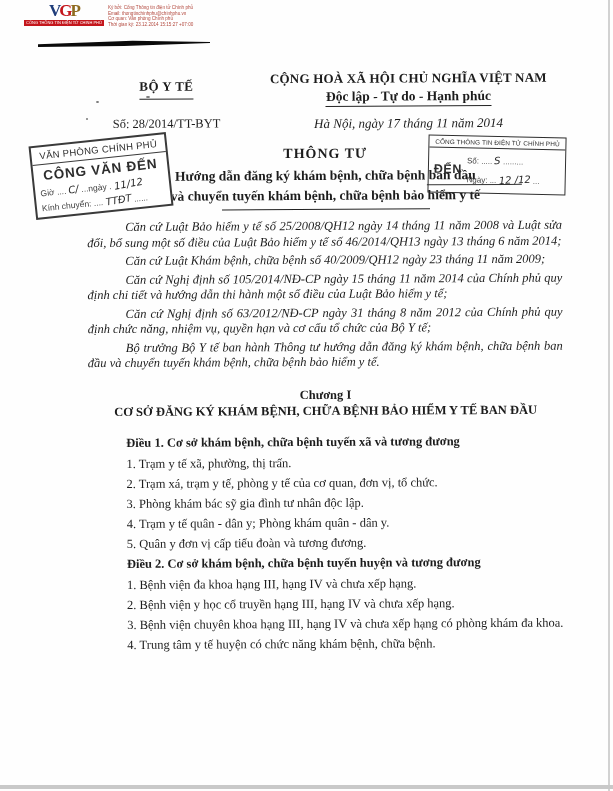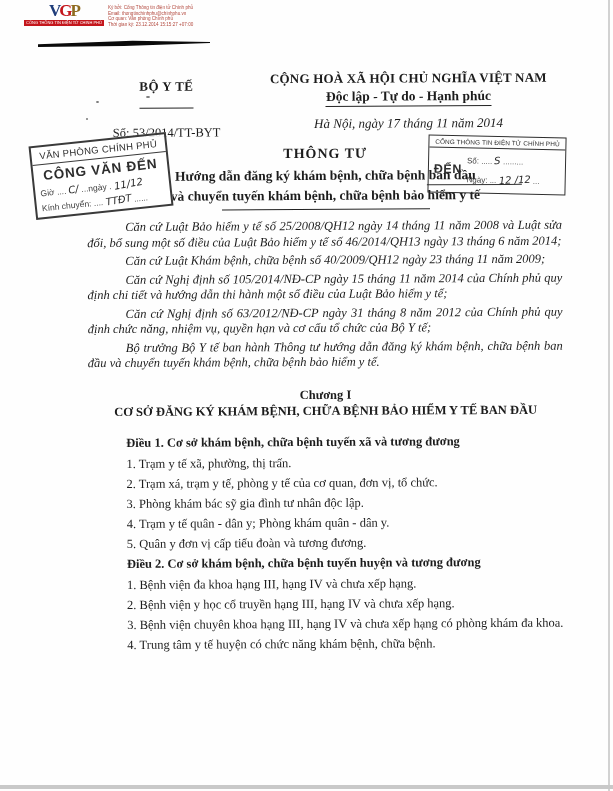--- a/index.html
+++ b/index.html
@@ -28,21 +28,21 @@
   .vgp-v{color:#1f3d7a;}
   .vgp-g{color:#c4161c;}
   .vgp-p{color:#8f6b1f;}
   .vgp-banner{display:block;background:#c4161c;color:#fff;font-family:"Liberation Sans",sans-serif;
     font-size:4px;padding:1px 2px;margin-top:1px;white-space:nowrap;}
   .sig-text{font-family:"Liberation Sans",sans-serif;font-size:4.6px;line-height:1.25;
     color:#b3493e;margin-left:4px;margin-top:3px;}
 
   
   .hdr-left{position:absolute;left:86px;top:76px;width:164px;text-align:center;}
-  .ministry{font-weight:bold;font-size:13px;display:inline-block;border-bottom:1.2px solid #222;padding-bottom:13px;letter-spacing:0.5px;}
+  .ministry{font-weight:bold;font-size:13px;display:inline-block;border-bottom:1.2px solid #222;padding-bottom:4px;letter-spacing:0.5px;}
   .doc-number{font-size:12.5px;margin-top:17px;}
   .hdr-right{position:absolute;left:252px;top:71px;width:316px;text-align:center;}
   .republic1{font-weight:bold;font-size:13px;letter-spacing:0.2px;}
   .republic2{font-weight:bold;font-size:13.5px;display:inline-block;border-bottom:1.3px solid #222;padding-bottom:1px;margin-top:2px;}
   .place-date{font-style:italic;font-size:13px;margin-top:9px;}
 
   
   .stamp{font-family:"Liberation Sans",sans-serif;color:#2d2d2d;}
   .stamp-left{
     position:absolute;left:32px;top:139px;width:134px;transform:rotate(-6deg);
@@ -97,21 +97,21 @@
 
   <div class="scan-line"></div>
   <div class="speck" style="left:96px;top:101px;width:3px;height:2px;"></div>
   <div class="speck" style="left:146px;top:96px;width:4px;height:2px;"></div>
   <div class="speck" style="left:86px;top:118px;width:2px;height:2px;"></div>
 
   <div class="doc">
 
     <div class="hdr-left">
       <span class="ministry">BỘ Y TẾ</span>
-      <div class="doc-number">Số: 53/2014/TT-BYT</div>
+      <div class="doc-number">Số: 28/2014/TT-BYT</div>
     </div>
     <div class="hdr-right">
       <div class="republic1">CỘNG HOÀ XÃ HỘI CHỦ NGHĨA VIỆT NAM</div>
       <div><span class="republic2">Độc lập - Tự do - Hạnh phúc</span></div>
       <div class="place-date">Hà Nội, ngày 17 tháng 11 năm 2014</div>
     </div>
 
     <div class="title-block">
       <div class="title-kind">THÔNG TƯ</div>
       <div class="title-sub">

